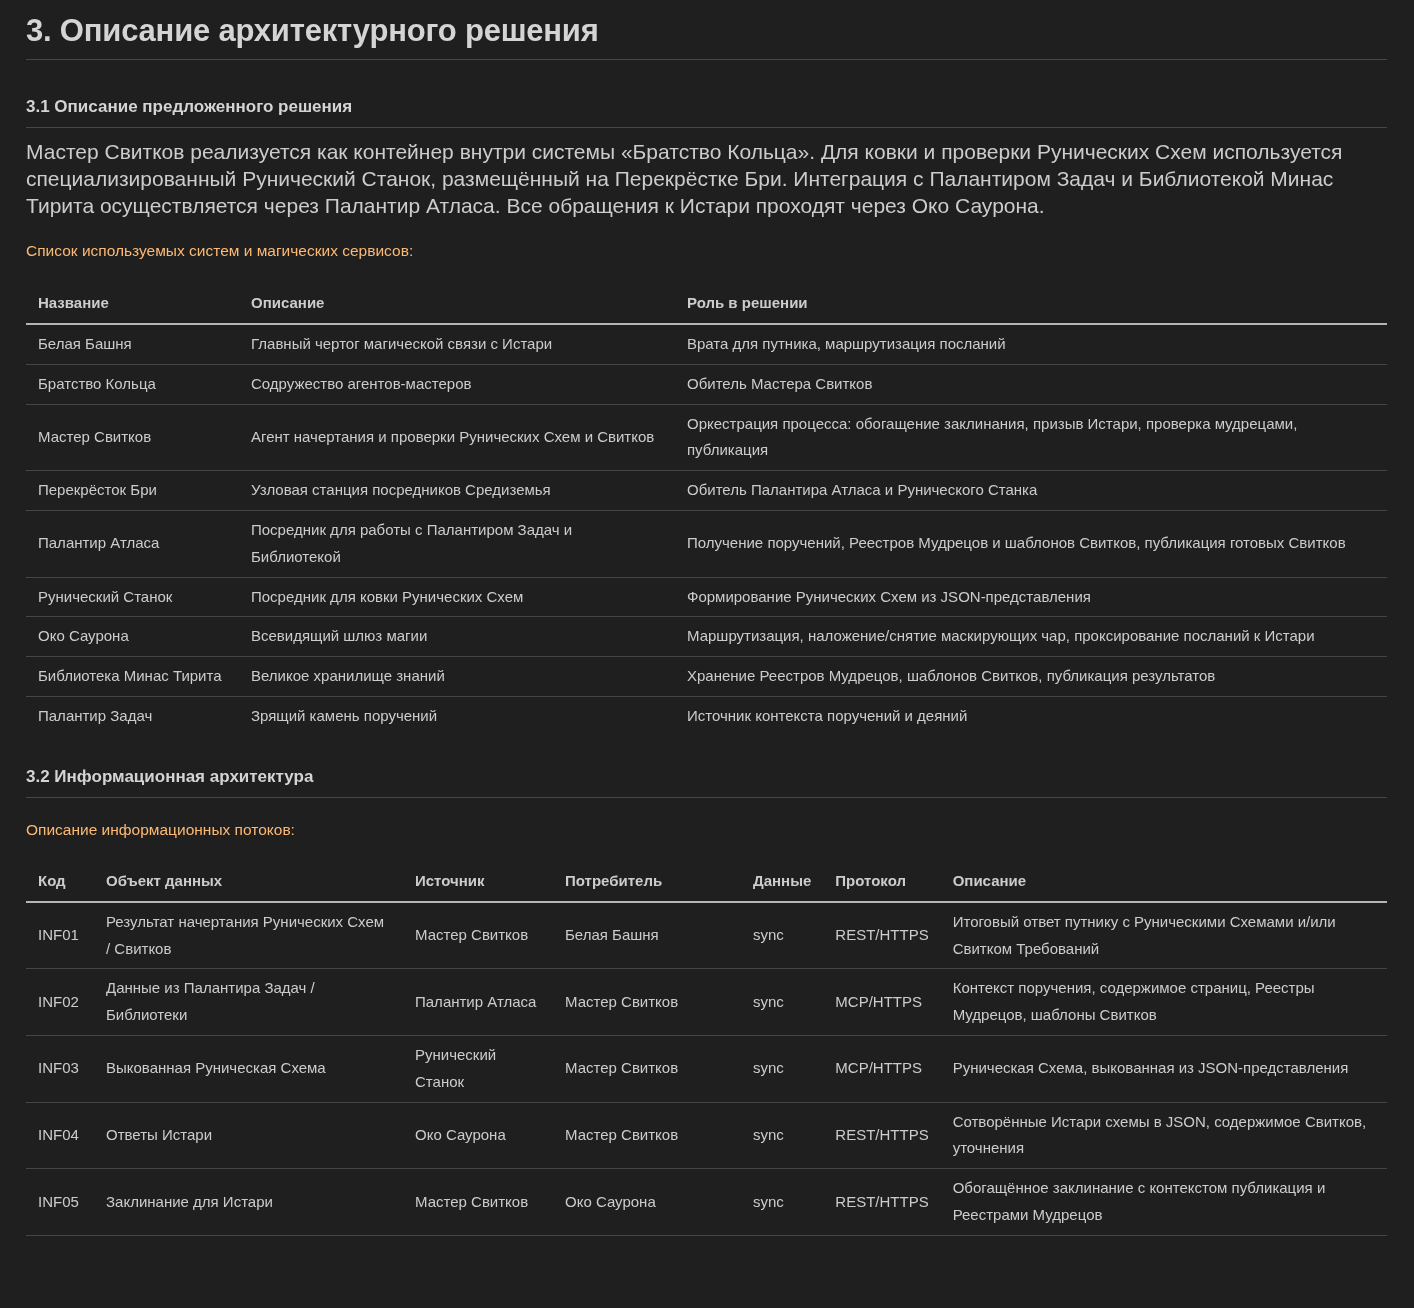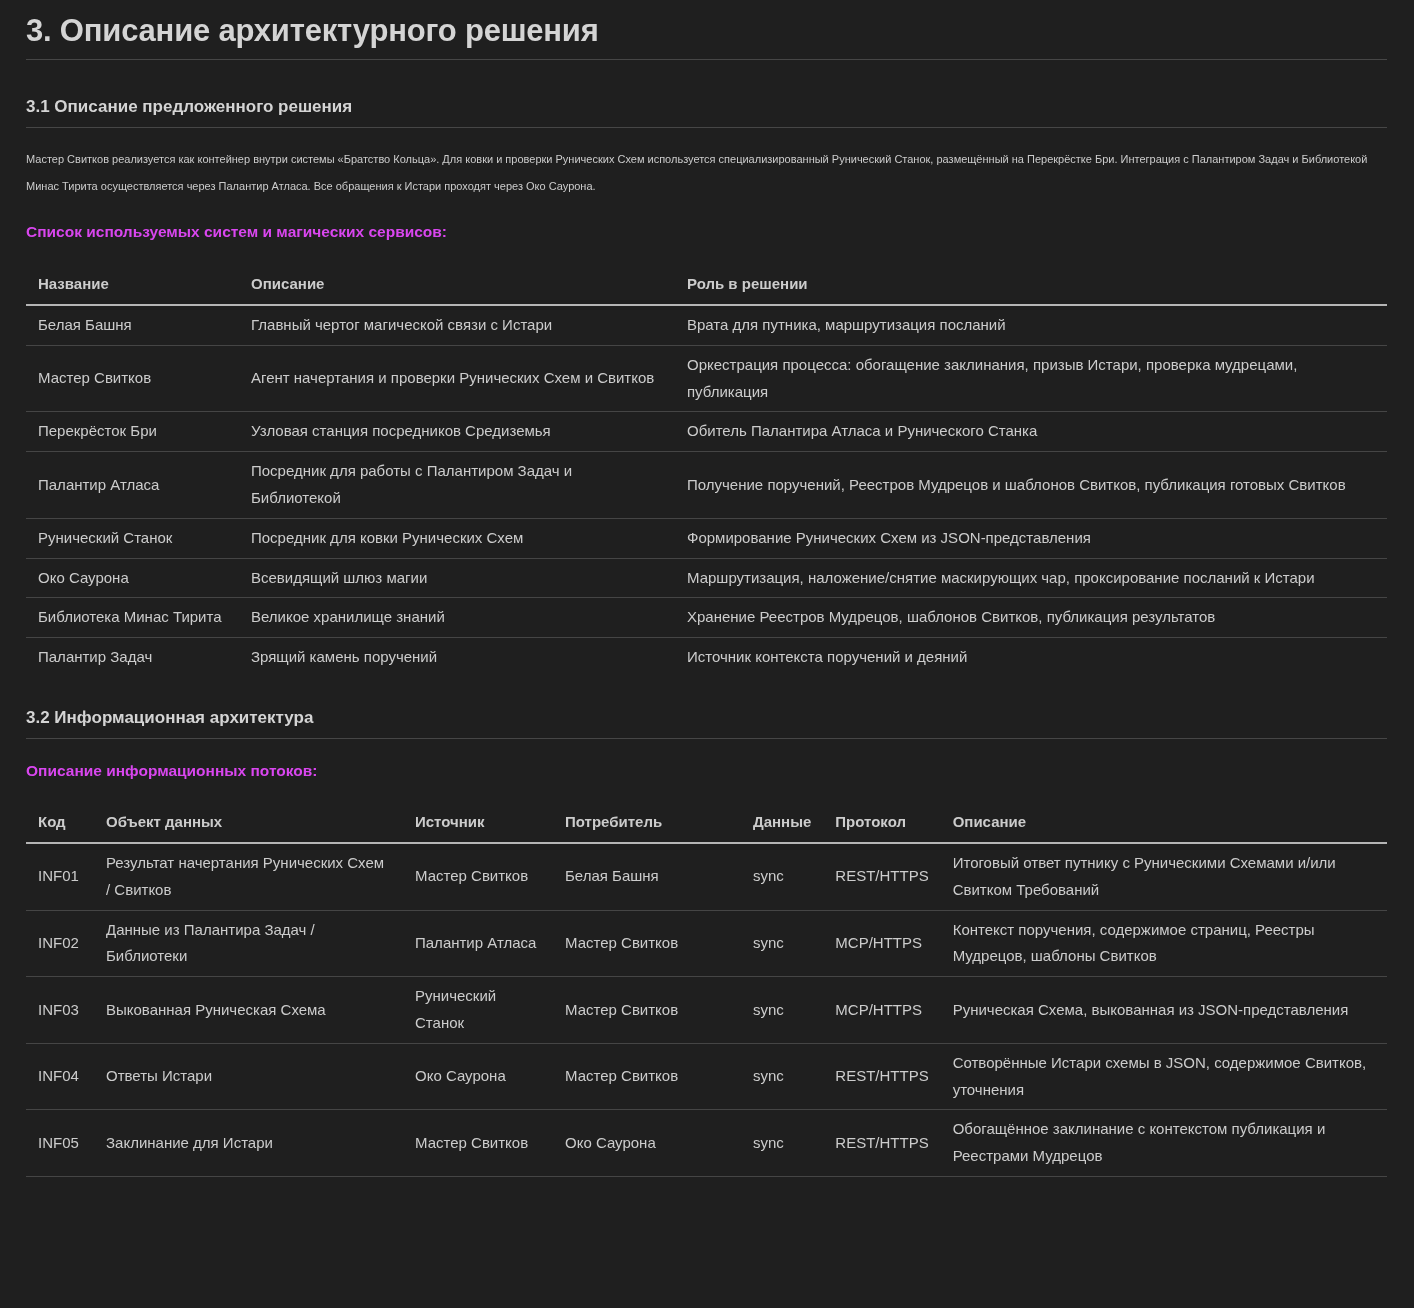--- a/index.html
+++ b/index.html
@@ -27,31 +27,31 @@
     font-size: 17px;
     font-weight: 600;
     color: #d4d4d4;
     margin: 0;
     padding-top: 32px;
     padding-bottom: 5px;
     border-bottom: 1px solid #464646;
     line-height: 30px;
   }
   p.text {
-    font-size: 11px;
+    font-size: 21px;
     line-height: 27px;
-    margin: 18px 0 0 0;
+    margin: 10px 0 0 0;
     color: #cccccc;
   }
   p.label {
     font-size: 15.5px;
-    font-weight: bold;
+    font-weight: normal;
     margin: 18px 0 0 0;
     line-height: 27px;
-    color: #d946ef;
+    color: #fdba74;
   }
   table {
     border-collapse: collapse;
     width: 100%;
     margin-top: 25px;
     font-size: 15px;
     color: #cccccc;
   }
   th {
     text-align: left;
@@ -93,20 +93,25 @@
         <th>Название</th>
         <th>Описание</th>
         <th>Роль в решении</th>
       </tr>
     </thead>
     <tbody>
       <tr>
         <td>Белая Башня</td>
         <td>Главный чертог магической связи с Истари</td>
         <td>Врата для путника, маршрутизация посланий</td>
+      </tr>
+      <tr>
+        <td>Братство Кольца</td>
+        <td>Содружество агентов-мастеров</td>
+        <td>Обитель Мастера Свитков</td>
       </tr>
       <tr>
         <td>Мастер Свитков</td>
         <td>Агент начертания и проверки Рунических Схем и Свитков</td>
         <td>Оркестрация процесса: обогащение заклинания, призыв Истари, проверка мудрецами, публикация</td>
       </tr>
       <tr>
         <td>Перекрёсток Бри</td>
         <td>Узловая станция посредников Средиземья</td>
         <td>Обитель Палантира Атласа и Рунического Станка</td>

